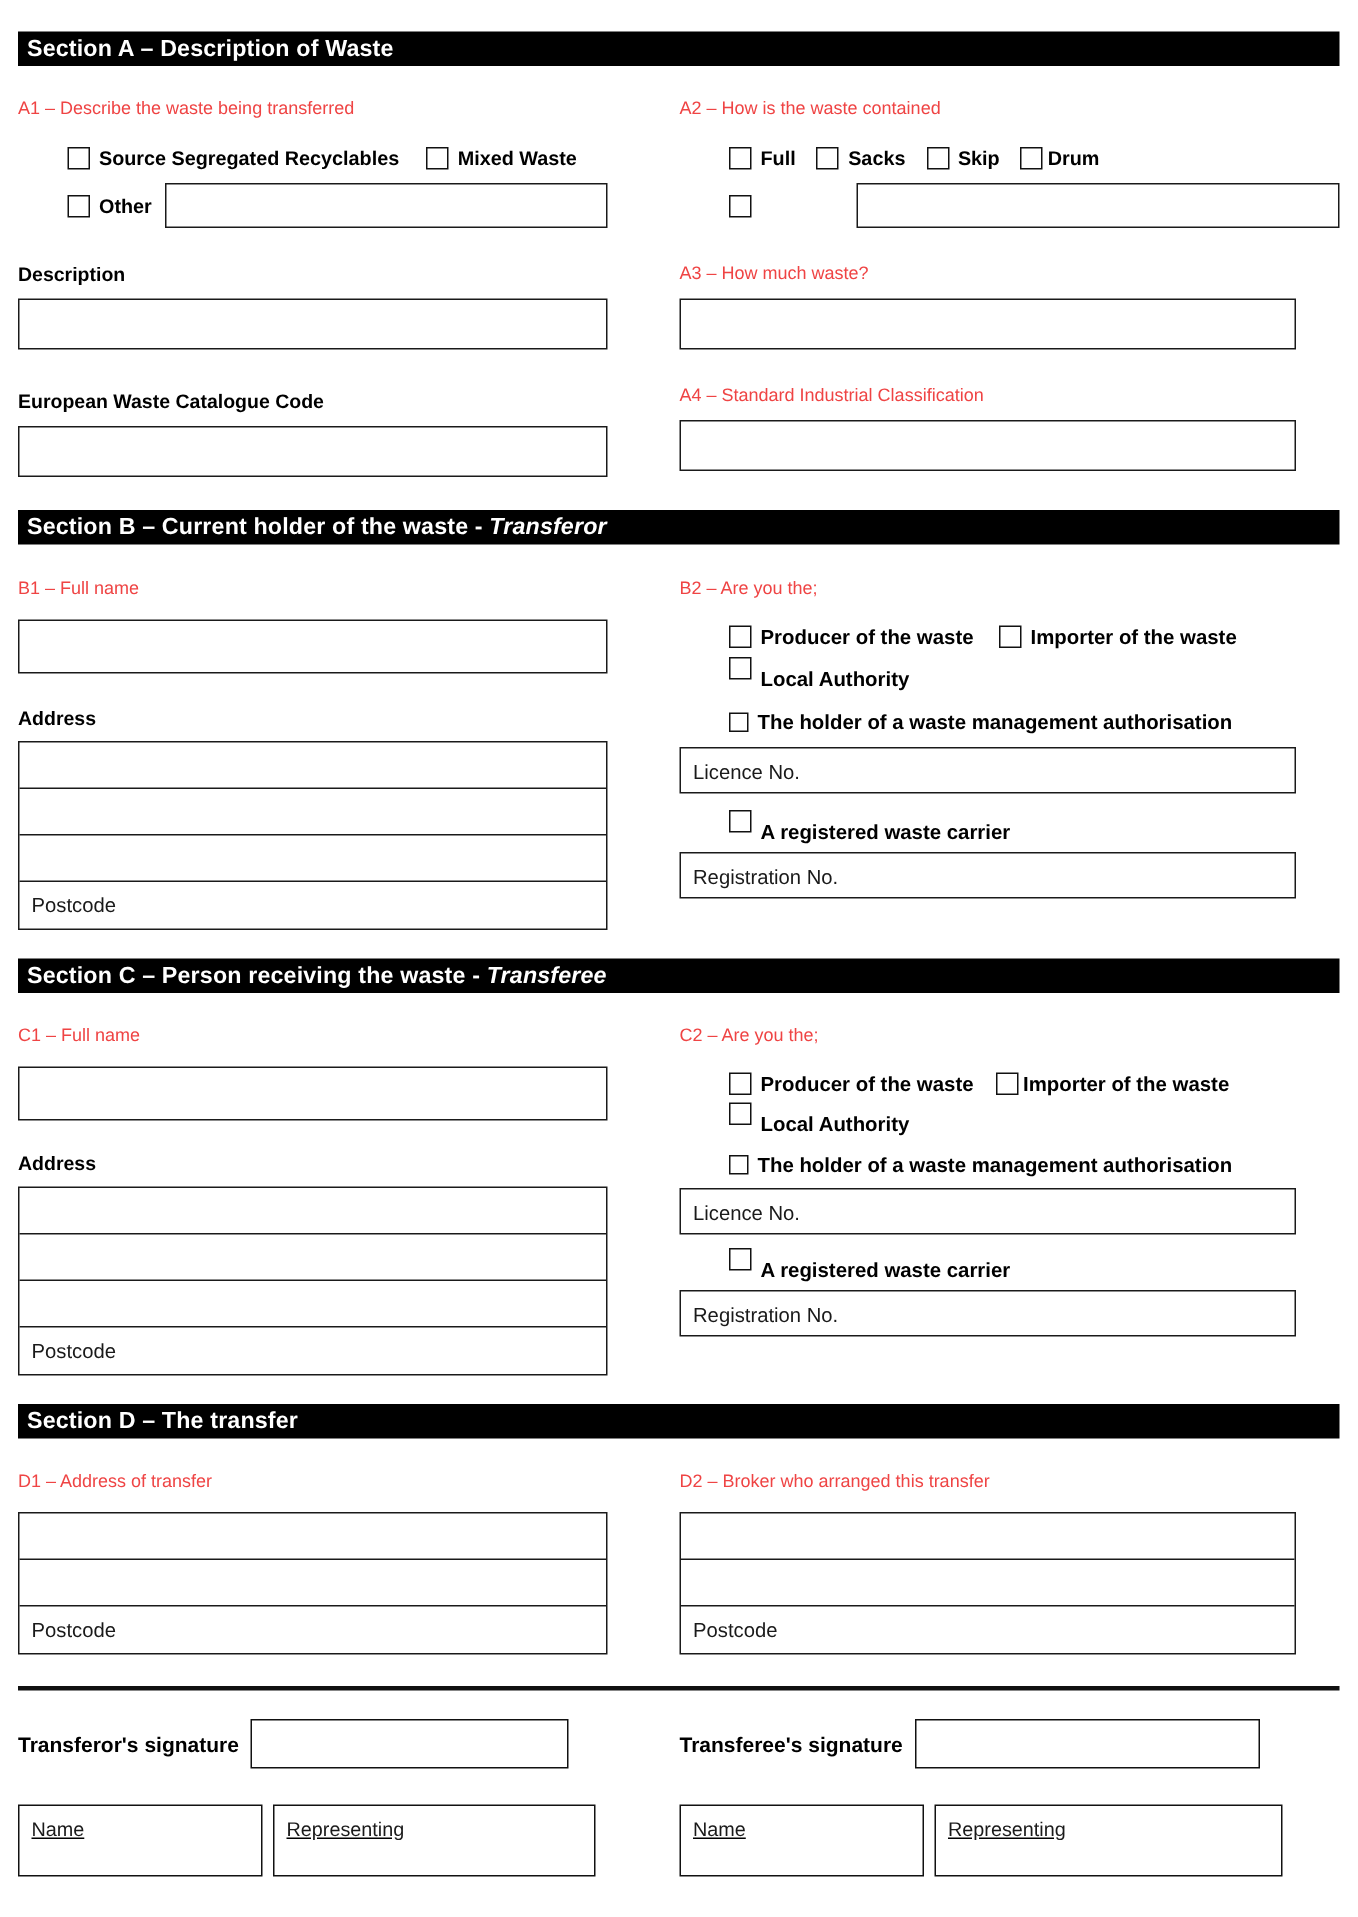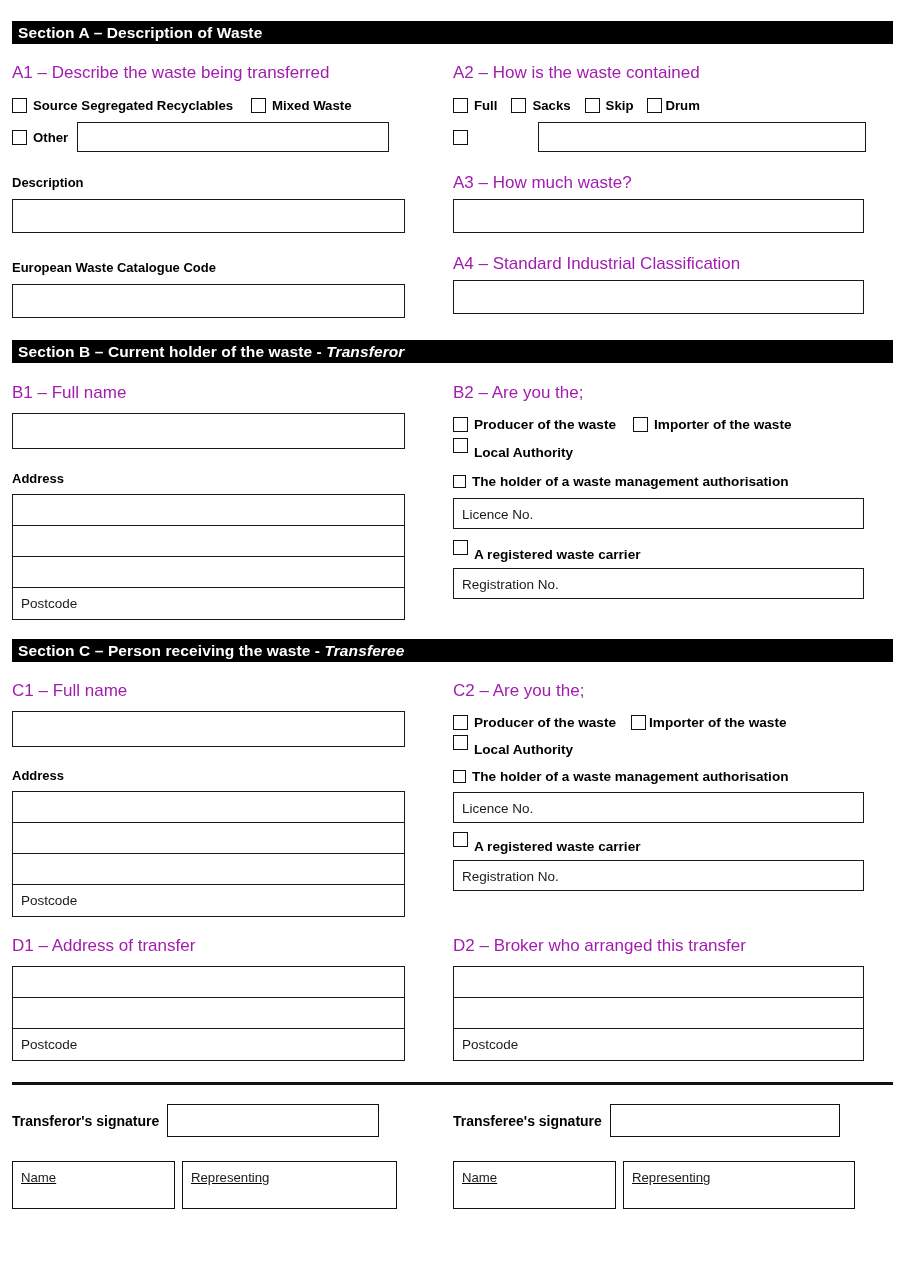--- a/index.html
+++ b/index.html
@@ -39,23 +39,23 @@
   
   .cols {
     display: flex;
     width: 881px;
   }
   .col-l { width: 393px; flex: 0 0 393px; }
   .gap   { width: 48px; flex: 0 0 48px; }
   .col-r { width: 440px; flex: 0 0 440px; }
 
   .q {
-    font-size: 17px;
+    font-size: 12px;
     line-height: 17px;
-    color: #a21caf;
+    color: #ef4444;
     white-space: nowrap;
   }
   .lbl-b {
     font-size: 13px;
     font-weight: bold;
     line-height: 16px;
     white-space: nowrap;
   }
 
   
@@ -88,20 +88,21 @@
     width: 15px; height: 15px;
     border: 1.7px solid #111;
     background: #fff;
     vertical-align: middle;
     flex: 0 0 15px;
   }
   .cb.sm { width: 13px; height: 13px; flex: 0 0 13px; }
   .cbrow {
     display: flex;
     align-items: center;
+    margin-left: 33px;
   }
   .cbtext {
     font-size: 13.2px;
     font-weight: bold;
     margin-left: 6px;
     white-space: nowrap;
     line-height: 15px;
   }
   .cbtext.lg { font-size: 13.6px; }
 
@@ -333,20 +334,23 @@
         <span class="cb"></span>
         <span class="cbtext lg" style="margin-top:7px;">A registered waste carrier</span>
       </div>
 
       <div class="box" style="width:411px; margin-top:6px; height:31px;">
         <span class="box-ph" style="line-height:31px;">Registration No.</span>
       </div>
     </div>
   </div>
 
+  <div class="section-bar" style="margin-top:19px;">
+    <span>Section D – The transfer</span>
+  </div>
 
   <div class="cols" style="margin-top:20px;">
     <div class="col-l">
       <div class="q">D1 – Address of transfer</div>
       <div class="addr-stack" style="width:393px; margin-top:12px;">
         <div class="addr-row">
           <span class="box-ph"></span>
         </div>
         <div class="addr-row">
           <span class="box-ph"></span>

